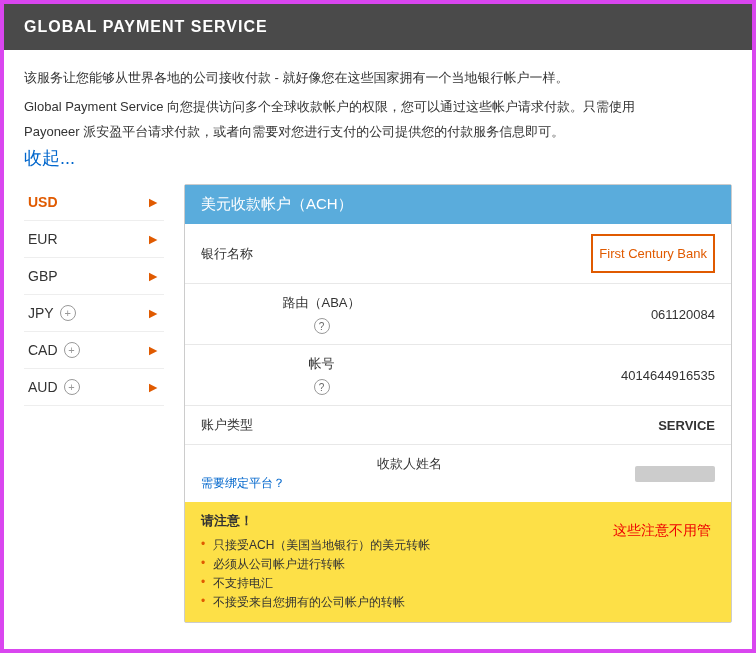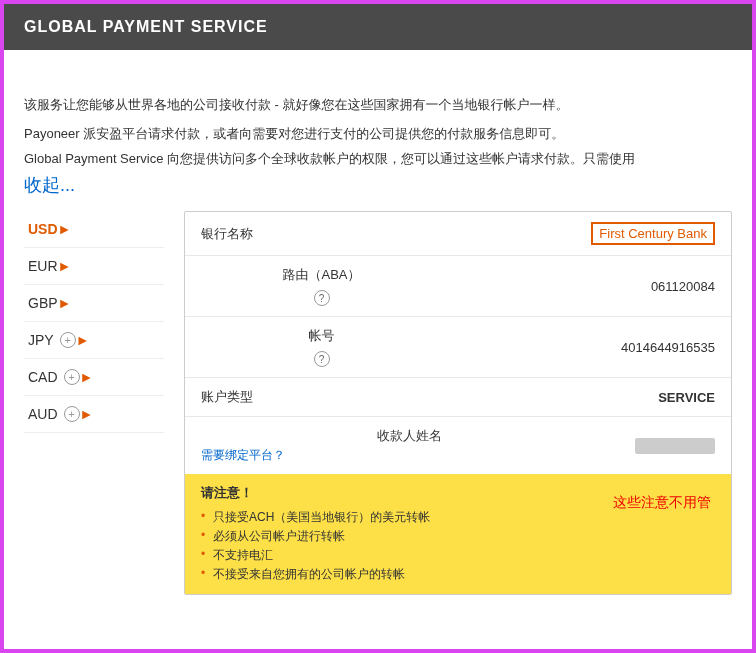--- a/index.html
+++ b/index.html
@@ -20,21 +20,20 @@
     .header {
       background: #4a4a4a;
       color: #fff;
       padding: 14px 20px;
       font-size: 16px;
       font-weight: bold;
       letter-spacing: 1px;
     }
     .content {
       padding: 18px 20px;
-      margin-top: 27px;
     }
     .intro-text {
       font-size: 13px;
       color: #333;
       line-height: 1.6;
       margin-bottom: 8px;
     }
     .intro-detail {
       font-size: 13px;
       color: #333;
@@ -53,20 +52,21 @@
       display: flex;
       gap: 20px;
     }
     .sidebar {
       width: 140px;
       flex-shrink: 0;
     }
     .sidebar-item {
       display: flex;
       align-items: center;
+      justify-content: space-between;
       padding: 10px 4px;
       border-bottom: 1px solid #eee;
       cursor: pointer;
     }
     .sidebar-item.active {
       color: #e05a00;
       font-weight: bold;
     }
     .sidebar-item .label {
       font-size: 14px;
@@ -121,21 +121,21 @@
       color: #333;
       width: 50%;
     }
     .account-table td:last-child {
       text-align: right;
       color: #333;
     }
     .bank-name-value {
       color: #e05a00;
       border: 2px solid #e05a00;
-      padding: 2px 6px;
+      padding: 10px 6px;
       display: inline-block;
     }
     .account-type-value {
       font-weight: bold;
     }
     .recipient-row td:first-child {
       vertical-align: top;
     }
     .recipient-label {
       font-weight: normal;
@@ -218,22 +218,22 @@
 <body>
 
 <div class="page-wrapper">
 
   <div class="header">
     <span>GLOBAL PAYMENT SERVICE</span>
   </div>
 
   <div class="content">
     <p class="intro-text">该服务让您能够从世界各地的公司接收付款 - 就好像您在这些国家拥有一个当地银行帐户一样。</p>
+    <p class="intro-detail">Global Payment Service 向您提供访问多个全球收款帐户的权限，您可以通过这些帐户请求付款。只需使用</p>
     <p class="intro-detail">Payoneer 派安盈平台请求付款，或者向需要对您进行支付的公司提供您的付款服务信息即可。</p>
-    <p class="intro-detail">Global Payment Service 向您提供访问多个全球收款帐户的权限，您可以通过这些帐户请求付款。只需使用</p>
     <a class="collapse-link">收起...</a>
 
     <div class="main-area">
 
       <div class="sidebar">
         <div class="sidebar-item active">
           <span class="label">USD</span>
           <span class="arrow">►</span>
         </div>
         <div class="sidebar-item">
@@ -259,20 +259,21 @@
         <div class="sidebar-item">
           <span class="label">
             AUD <span class="plus-icon">+</span>
           </span>
           <span class="arrow">►</span>
         </div>
       </div>
 
       <div class="main-panel">
         <div class="account-card">
+          <div class="account-card-header">美元收款帐户（ACH）</div>
           <table class="account-table">
             <tbody>
 
               <tr>
                 <td>银行名称</td>
                 <td>
                   <span class="bank-name-value">First Century Bank</span>
                 </td>
               </tr>
 

